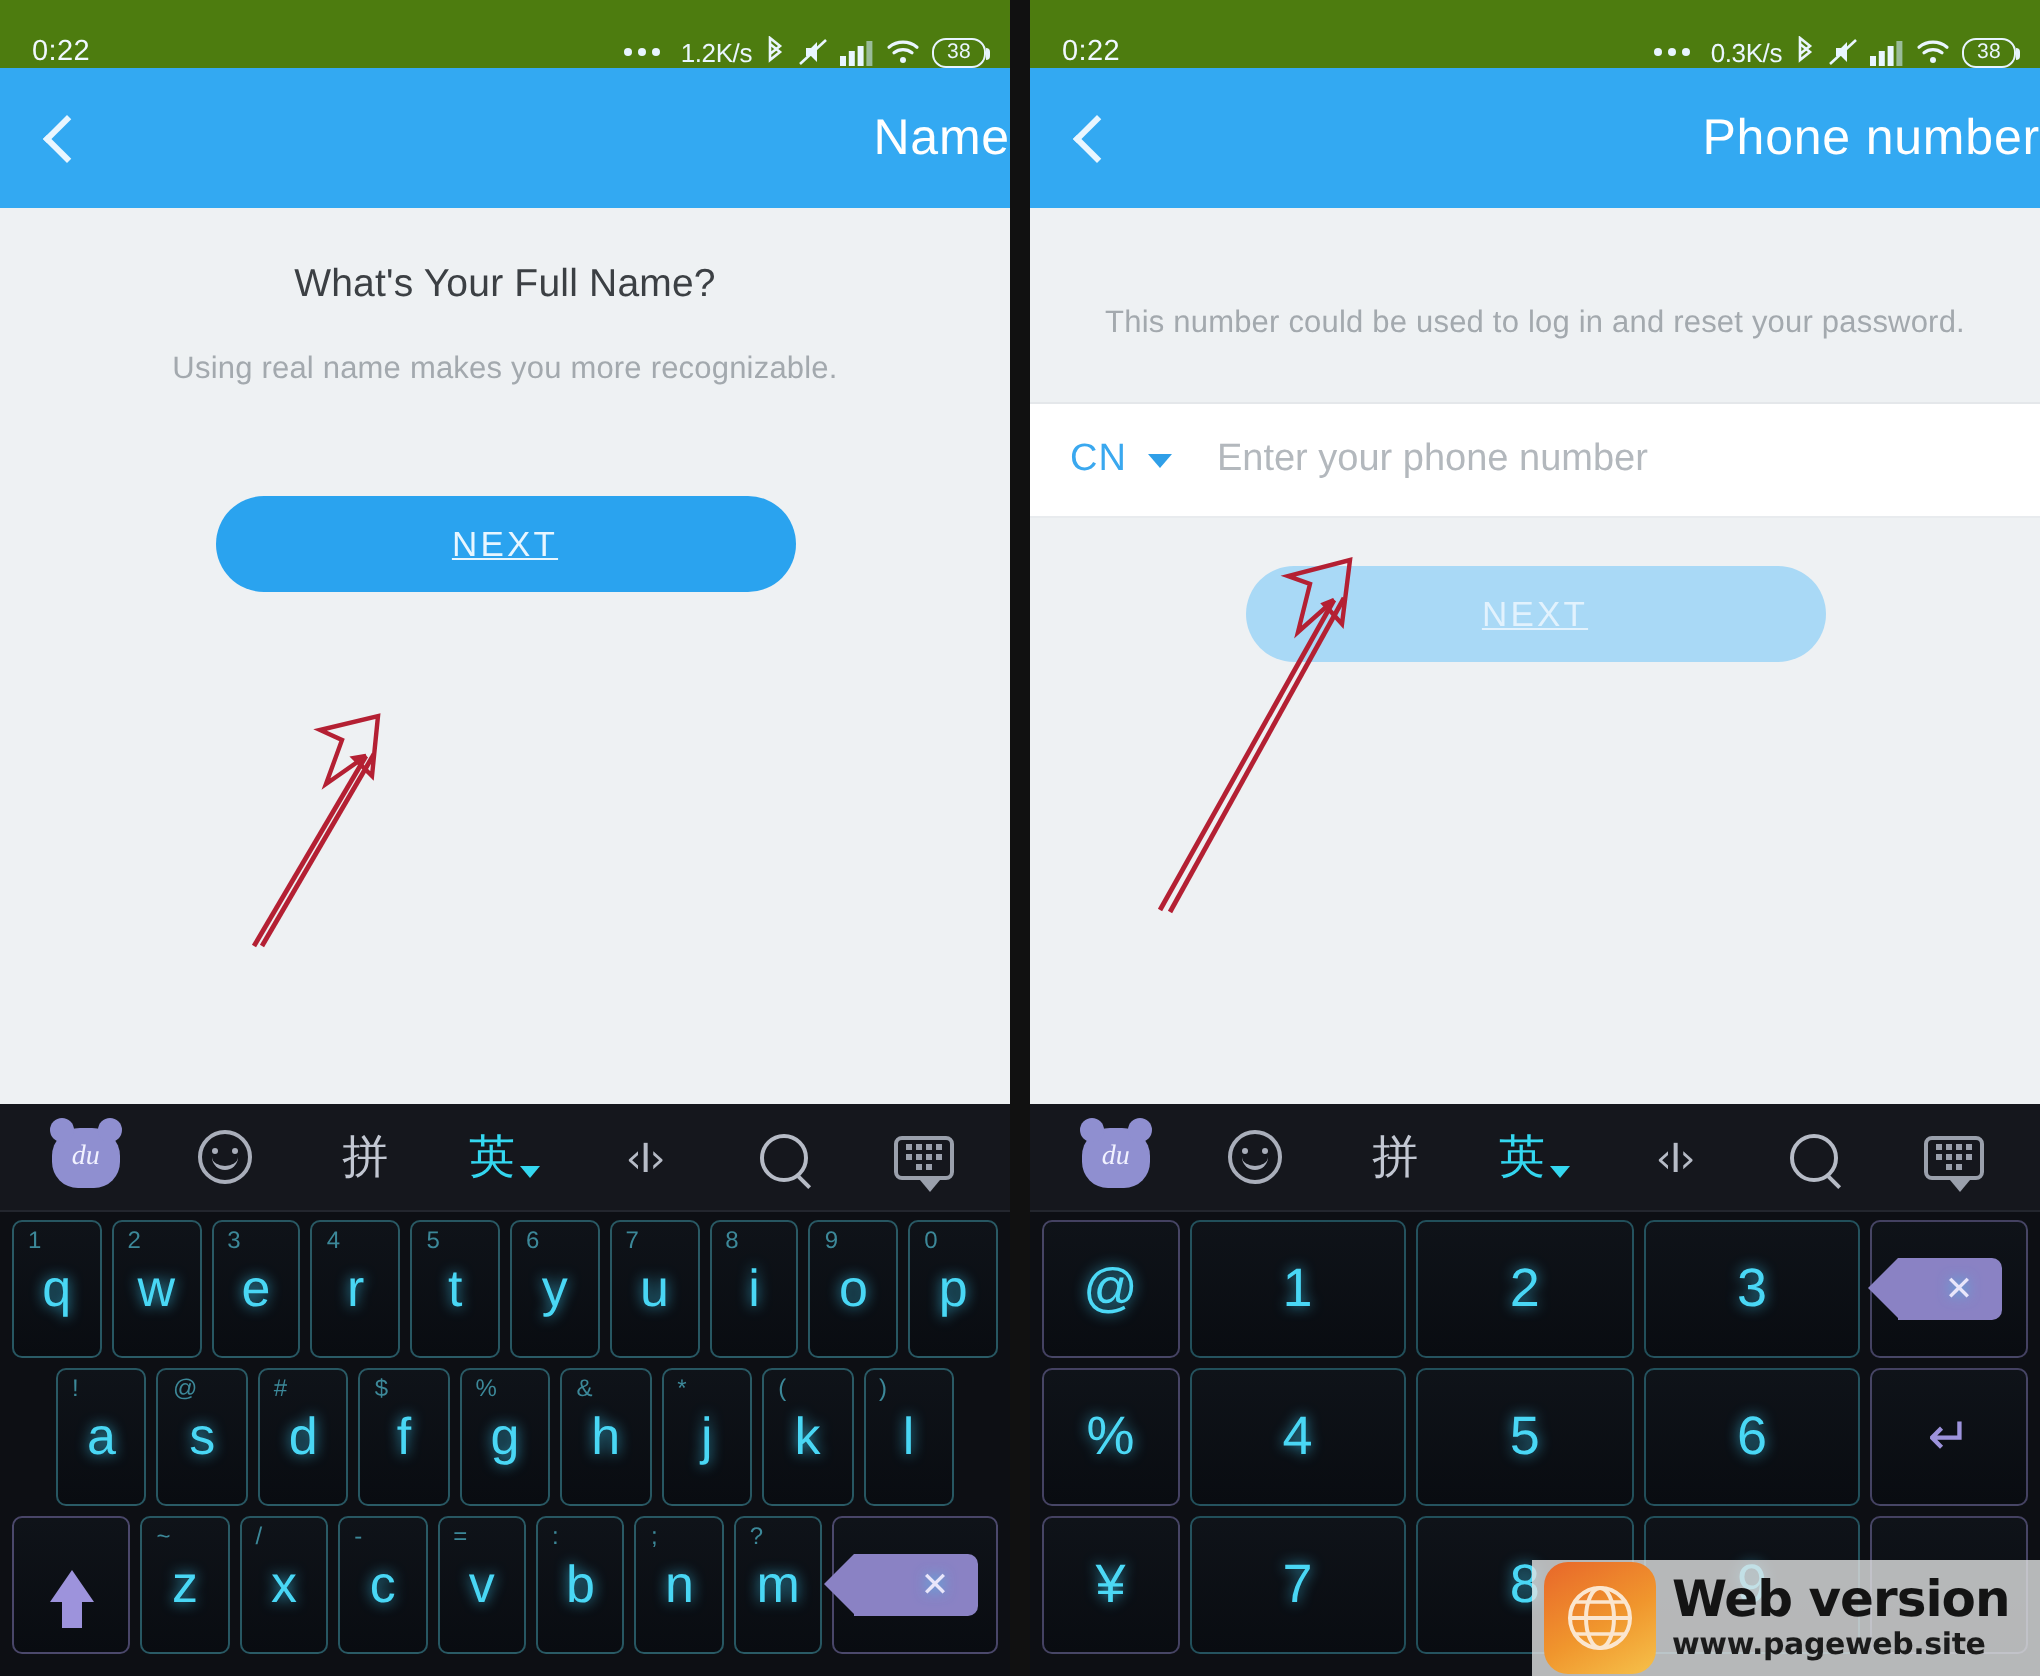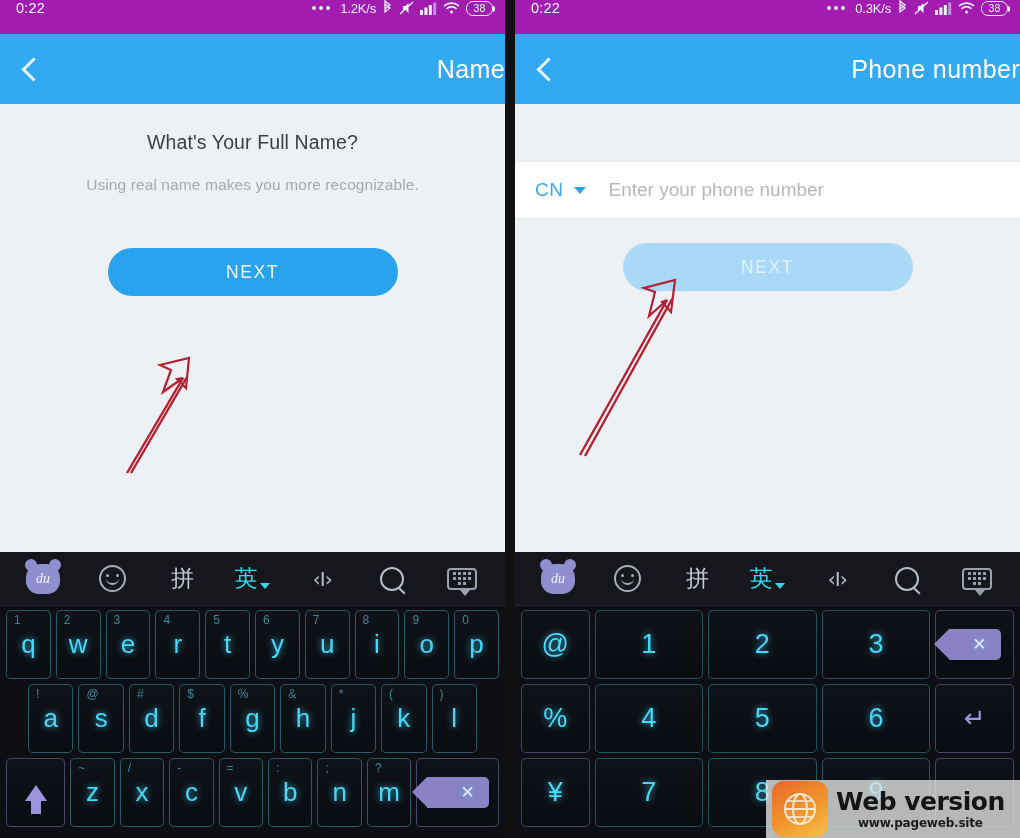--- a/index.html
+++ b/index.html
@@ -9,22 +9,22 @@
     font-family: "Liberation Sans", sans-serif;
     overflow: hidden;
   }
   .stage { position: relative; width: 1020px; height: 838px; display: flex; background:#111; }
 
   .panel { position: relative; width: 505px; height: 838px; overflow: hidden; background:#eef1f3; }
   .panel.left { margin-right: 10px; }
 
   
   .statusbar {
-    height: 34px; background: #a21caf; color: #eaf6ff;
-    display: flex; align-items: flex-start; padding: 0 12px 0 16px;
+    height: 34px; background: #4d7c0f; color: #eaf6ff;
+    display: flex; align-items: flex-end; padding: 0 12px 0 16px;
     font-size: 14px; letter-spacing: .2px;
   }
   .sb-time { font-size: 14.5px; color:#f0f8ff; }
   .sb-right { margin-left: auto; display: flex; align-items: center; gap: 6px; }
   .dots { display:flex; gap:3px; align-items:center; margin-right:4px;}
   .dots i { width:4px; height:4px; background:#e8f4ff; border-radius:50%; display:block;}
   .sb-speed { font-size: 13px; color:#eaf6ff; letter-spacing:-0.2px;}
   .ic { display:block; }
   .batt {
     border: 1.6px solid #e8f4ff; border-radius: 7px;
@@ -68,21 +68,21 @@
   .cn { color:#3aa8ef; font-size: 19px; letter-spacing:.5px; }
   .cncaret { margin-left: 11px; margin-right: 22px; width:0; height:0;
     border-left: 6px solid transparent; border-right: 6px solid transparent; border-top: 7px solid #2f9fe8; }
 
   
   .btnwrap { background:#eef1f3; flex:1; padding-top: 24px; }
   .nextbtn {
     display:block; margin: 0 auto; width: 290px; height: 48px;
     border-radius: 26px; background:#2aa3ef; color:#e8f6ff;
     font-size: 17.5px; letter-spacing: 1.6px; border:none;
-    display:flex; align-items:center; justify-content:center;
+    display:flex; align-items:center; justify-content:center;text-decoration:underline;
   }
   .nextbtn.disabled { background:#a9d9f6; color:#e2f2fd; }
 
   
   .keyboard { position:absolute; left:0; right:0; bottom:0; height: 286px; background:#0d0f14;margin-top:41px; }
   .kbtool {
     height: 54px; display:flex; align-items:center; justify-content:space-around;
     background:#15171d; border-bottom:1px solid #23262e; padding: 0 8px;
   }
   .kbtool > div { display:flex; align-items:center; justify-content:center; height:40px; min-width:40px; }
@@ -149,21 +149,21 @@
     background: rgba(225,226,226,.80);
     display:flex; align-items:center; gap: 8px; padding: 22px 6px;
   }
   .wm-globe {
     width: 56px; height: 56px; border-radius: 12px;
     background: linear-gradient(150deg,#e8672a 0%, #f0962d 55%, #f6c14a 100%);
     display:flex; align-items:center; justify-content:center; flex:none;
   }
   .wm-text { display:flex; flex-direction:column; line-height:1.05; }
   .wm-title { font-size: 25px; font-weight: 700; color:#141414; font-family:"DejaVu Sans", sans-serif; letter-spacing:-.5px;}
-  .wm-url { font-size: 12px; font-weight: 700; color:#1b1b1b; font-family:"DejaVu Sans", sans-serif; margin-top:2px; letter-spacing:-.2px;text-align:center;}
+  .wm-url { font-size: 15px; font-weight: 700; color:#1b1b1b; font-family:"DejaVu Sans", sans-serif; margin-top:2px; letter-spacing:-.2px;}
 </style>
 </head>
 <body>
 
 <div class="stage">
 
   <div class="panel left">
 
     <div class="statusbar">
       <span class="sb-time">0:22</span>
@@ -416,20 +416,21 @@
     </div>
 
     <div class="appbar">
       <div class="backbtn">
         <span class="chev"></span>
       </div>
       <div class="apptitle">Phone number</div>
     </div>
 
     <div class="prompt">
+      <p>This number could be used to log in and reset your password.</p>
     </div>
 
     <div class="inputrow">
       <span class="cn">CN</span>
       <span class="cncaret"></span>
       <span class="inputph">Enter your phone number</span>
     </div>
 
     <div class="btnwrap">
       <div class="nextbtn disabled">NEXT</div>

